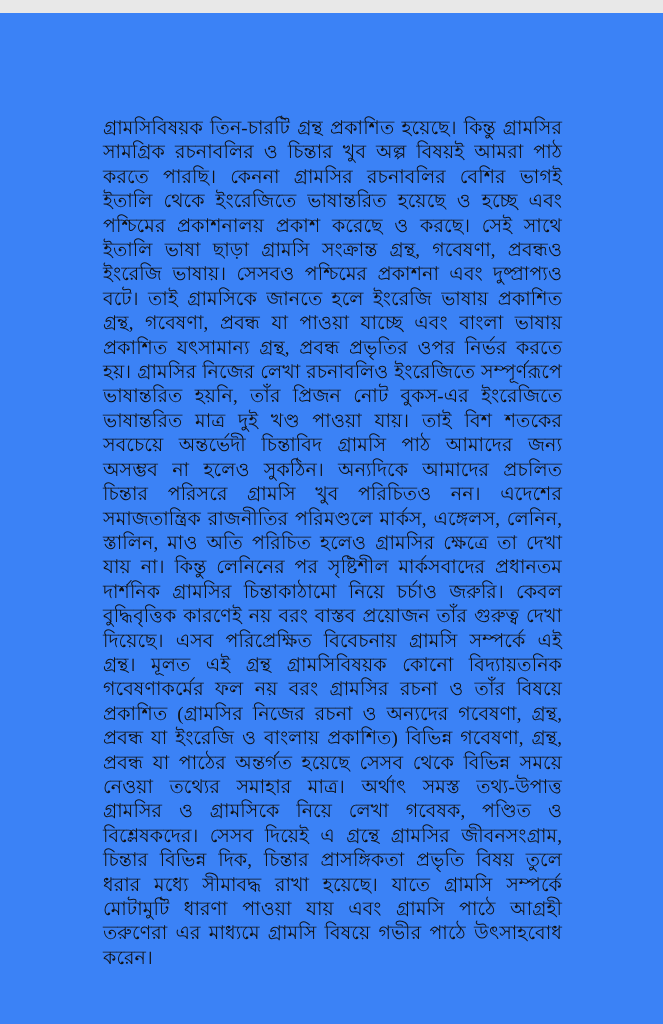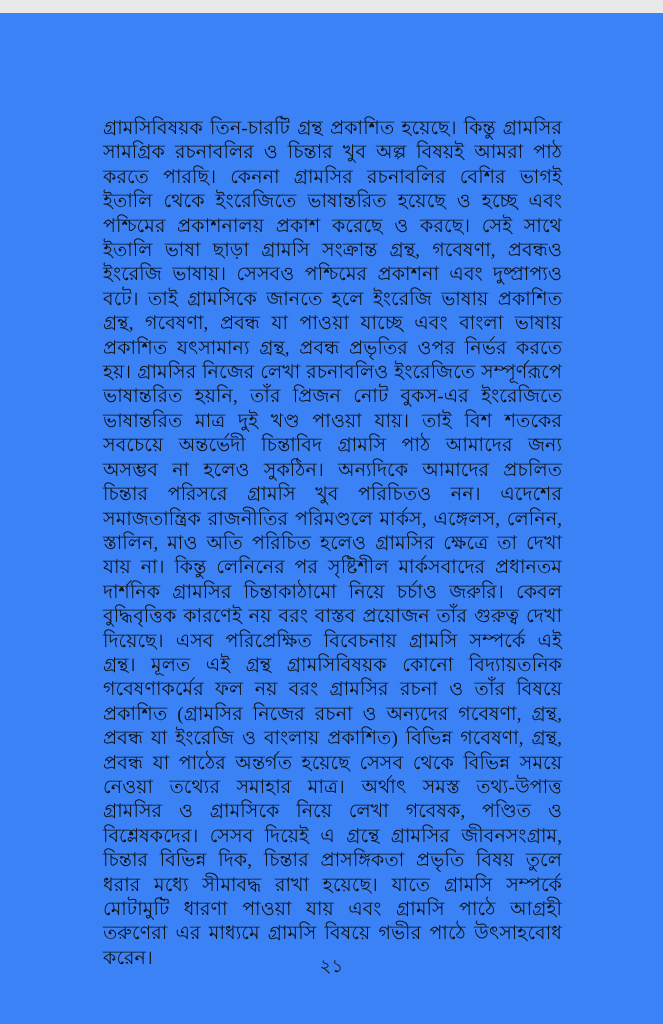--- a/index.html
+++ b/index.html
@@ -54,14 +54,13 @@
   }
 </style>
 </head>
 <body>
 
 <div class="page">
   <main class="content">
     <p class="body-text">গ্রামসিবিষয়ক তিন-চারটি গ্রন্থ প্রকাশিত হয়েছে। কিন্তু গ্রামসির সামগ্রিক রচনাবলির ও চিন্তার খুব অল্প বিষয়ই আমরা পাঠ করতে পারছি। কেননা গ্রামসির রচনাবলির বেশির ভাগই ইতালি থেকে ইংরেজিতে ভাষান্তরিত হয়েছে ও হচ্ছে এবং পশ্চিমের প্রকাশনালয় প্রকাশ করেছে ও করছে। সেই সাথে ইতালি ভাষা ছাড়া গ্রামসি সংক্রান্ত গ্রন্থ, গবেষণা, প্রবন্ধও ইংরেজি ভাষায়। সেসবও পশ্চিমের প্রকাশনা এবং দুষ্প্রাপ্যও বটে। তাই গ্রামসিকে জানতে হলে ইংরেজি ভাষায় প্রকাশিত গ্রন্থ, গবেষণা, প্রবন্ধ যা পাওয়া যাচ্ছে এবং বাংলা ভাষায় প্রকাশিত যৎসামান্য গ্রন্থ, প্রবন্ধ প্রভৃতির ওপর নির্ভর করতে হয়। গ্রামসির নিজের লেখা রচনাবলিও ইংরেজিতে সম্পূর্ণরূপে ভাষান্তরিত হয়নি, তাঁর প্রিজন নোট বুকস-এর ইংরেজিতে ভাষান্তরিত মাত্র দুই খণ্ড পাওয়া যায়। তাই বিশ শতকের সবচেয়ে অন্তর্ভেদী চিন্তাবিদ গ্রামসি পাঠ আমাদের জন্য অসম্ভব না হলেও সুকঠিন। অন্যদিকে আমাদের প্রচলিত চিন্তার পরিসরে গ্রামসি খুব পরিচিতও নন। এদেশের সমাজতান্ত্রিক রাজনীতির পরিমণ্ডলে মার্কস, এঙ্গেলস, লেনিন, স্তালিন, মাও অতি পরিচিত হলেও গ্রামসির ক্ষেত্রে তা দেখা যায় না। কিন্তু লেনিনের পর সৃষ্টিশীল মার্কসবাদের প্রধানতম দার্শনিক গ্রামসির চিন্তাকাঠামো নিয়ে চর্চাও জরুরি। কেবল বুদ্ধিবৃত্তিক কারণেই নয় বরং বাস্তব প্রয়োজন তাঁর গুরুত্ব দেখা দিয়েছে। এসব পরিপ্রেক্ষিত বিবেচনায় গ্রামসি সম্পর্কে এই গ্রন্থ। মূলত এই গ্রন্থ গ্রামসিবিষয়ক কোনো বিদ্যায়তনিক গবেষণাকর্মের ফল নয় বরং গ্রামসির রচনা ও তাঁর বিষয়ে প্রকাশিত (গ্রামসির নিজের রচনা ও অন্যদের গবেষণা, গ্রন্থ, প্রবন্ধ যা ইংরেজি ও বাংলায় প্রকাশিত) বিভিন্ন গবেষণা, গ্রন্থ, প্রবন্ধ যা পাঠের অন্তর্গত হয়েছে সেসব থেকে বিভিন্ন সময়ে নেওয়া তথ্যের সমাহার মাত্র। অর্থাৎ সমস্ত তথ্য-উপাত্ত গ্রামসির ও গ্রামসিকে নিয়ে লেখা গবেষক, পণ্ডিত ও বিশ্লেষকদের। সেসব দিয়েই এ গ্রন্থে গ্রামসির জীবনসংগ্রাম, চিন্তার বিভিন্ন দিক, চিন্তার প্রাসঙ্গিকতা প্রভৃতি বিষয় তুলে ধরার মধ্যে সীমাবদ্ধ রাখা হয়েছে। যাতে গ্রামসি সম্পর্কে মোটামুটি ধারণা পাওয়া যায় এবং গ্রামসি পাঠে আগ্রহী তরুণেরা এর মাধ্যমে গ্রামসি বিষয়ে গভীর পাঠে উৎসাহবোধ করেন।</p>
 
   </main>
-  <footer class="page-number">২১</footer>
 </div>
 
 </body></html>

